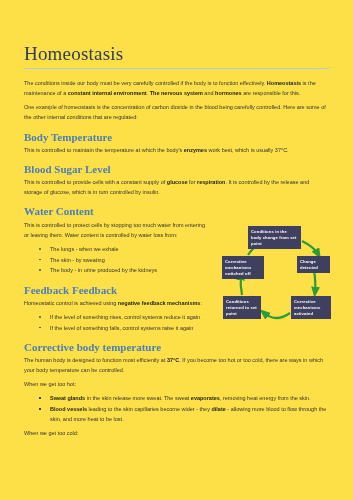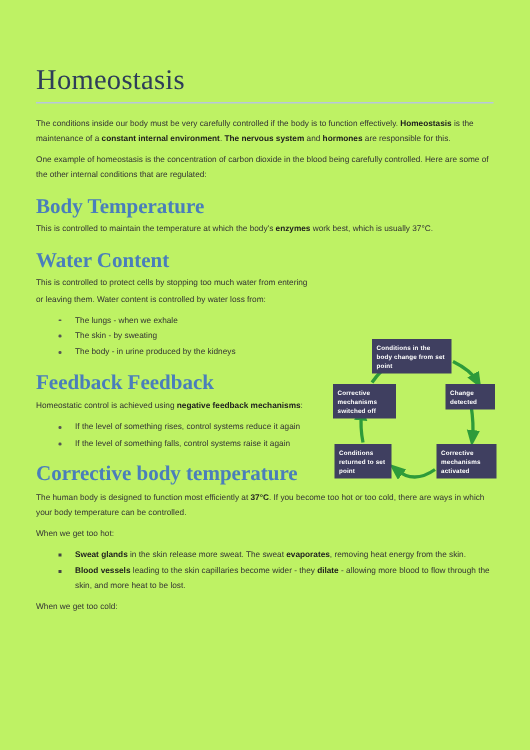--- a/index.html
+++ b/index.html
@@ -11,41 +11,41 @@
     width: 353px;
     height: 500px;
     overflow: hidden;
     font-family: "Liberation Sans", sans-serif;
     color: #2b2b2b;
   }
   .page {
     position: relative;
     width: 353px;
     height: 500px;
-    background: #bef264;
+    background: #fde047;
     box-sizing: border-box;
     padding: 44px 24px 0 24px;
   }
   .doc-title {
     font-family: "Liberation Serif", serif;
     font-size: 19px;
     font-weight: 400;
     color: #2e3d59;
     letter-spacing: 0.2px;
     margin: 0 0 3px 0;
     line-height: 1.1;
   }
   .title-rule {
     border: 0;
     border-top: 1px solid #b7c7dd;
     margin: 0 0 9px 0;
   }
   .h2 {
     font-family: "Liberation Serif", serif;
-    font-size: 14px;
+    font-size: 11px;
     font-weight: 700;
     color: #4a7ebb;
     margin: 8px 0 1px 0;
     line-height: 1.2;
   }
   p.body {
     font-size: 5.5px;
     line-height: 1.85;
     margin: 0 0 4px 0;
     color: #333333;
@@ -123,20 +123,24 @@
   <div id="intro-block">
       <p class="body">The conditions inside our body must be very carefully controlled if the body is to function effectively. <b>Homeostasis</b> is the maintenance of a <b>constant internal environment</b>. <b>The nervous system</b> and <b>hormones</b> are responsible for this.</p>
       <p class="body">One example of homeostasis is the concentration of carbon dioxide in the blood being carefully controlled. Here are some of the other internal conditions that are regulated:</p>
     </div>
 
   <div id="sections-block">
       <div>
         <div class="h2">Body Temperature</div>
         <p class="body">This is controlled to maintain the temperature at which the body's <b>enzymes</b> work best, which is usually 37°C.</p>
       </div>
+      <div>
+        <div class="h2">Blood Sugar Level</div>
+        <p class="body">This is controlled to provide cells with a constant supply of <b>glucose</b> for <b>respiration</b>. It is controlled by the release and storage of glucose, which is in turn controlled by insulin.</p>
+      </div>
       <div class="col-narrow">
         <div class="h2">Water Content</div>
         <p class="body">This is controlled to protect cells by stopping too much water from entering or leaving them. Water content is controlled by water loss from:</p>
         <ul class="bullets">
           <li>The lungs - when we exhale</li>
           <li>The skin - by sweating</li>
           <li>The body - in urine produced by the kidneys</li>
         </ul>
       </div>
       <div class="col-narrow">

